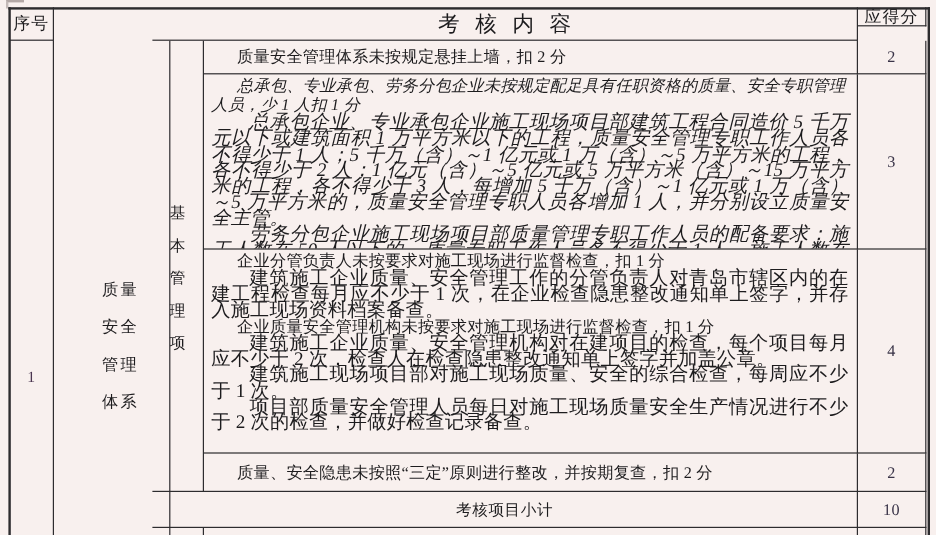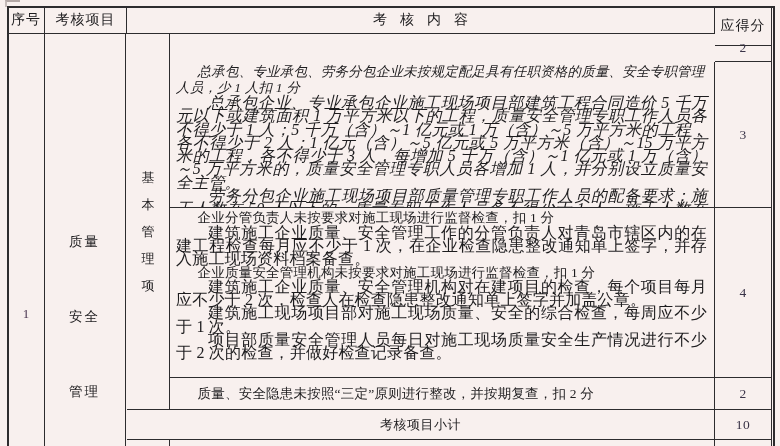--- a/index.html
+++ b/index.html
@@ -25,40 +25,40 @@
     position:absolute;box-sizing:border-box;
     border-right:1px solid #2d2c2e;border-bottom:1px solid #2d2c2e;
     overflow:hidden;
   }
   .no-bottom{border-bottom:none;}
   .center{display:flex;align-items:center;justify-content:center;}
   
   .c-hd-serial {left:8px;  top:6px;  width:37px; height:28px;}
   .c-hd-item   {left:45px; top:6px;  width:82px; height:28px;}
   .c-hd-content{left:127px;top:6px;  width:588px;height:28px;}
-  .c-hd-score  {left:715px;top:6px;  width:57px; height:40px;}
+  .c-hd-score  {left:715px;top:6px;  width:57px; height:16px;}
   .c-serial    {left:8px;  top:34px; width:37px; height:412px;}
-  .c-item      {left:44px; top:34px; width:82px; height:412px;gap:44px;}
+  .c-item      {left:60px; top:34px; width:82px; height:412px;}
   .c-cat       {left:127px;top:34px; width:43px; height:376px;}
   .c-a         {left:170px;top:34px; width:545px;height:28px;}
   .c-a-s       {left:715px;top:34px; width:57px; height:28px;}
   .c-b         {left:170px;top:62px; width:545px;height:146px;font-style:italic;}
   .c-b-s       {left:715px;top:62px; width:57px; height:146px;}
   .c-c         {left:170px;top:208px;width:545px;height:170px;}
   .c-c-s       {left:715px;top:208px;width:57px; height:170px;}
   .c-d         {left:170px;top:378px;width:545px;height:32px;}
   .c-d-s       {left:715px;top:378px;width:57px; height:32px;}
   .c-sub       {left:127px;top:410px;width:588px;height:30px;}
   .c-sub-s     {left:715px;top:410px;width:57px; height:30px;}
   .c-f1        {left:127px;top:440px;width:43px; height:6px;}
   .c-f2        {left:170px;top:440px;width:545px;height:6px;}
   .c-f3        {left:715px;top:440px;width:57px; height:6px;}
   
   .hd-label{font-size:14px;letter-spacing:1px;}
-  .hd-content-label{font-size:14px;letter-spacing:13px;padding-left:13px;white-space:nowrap;}
+  .hd-content-label{font-size:18px;letter-spacing:13px;padding-left:13px;white-space:nowrap;}
   .score{font-size:13.5px;color:#3a3448;letter-spacing:0.5px;}
   .content-cell{padding:2px 7px 0 6px;}
   .h{font-size:13.5px;line-height:16px;margin:0;text-indent:1.6em;letter-spacing:0.2px;}
   .p{font-size:16px;line-height:13.3px;margin:0;text-indent:2em;text-align:justify;letter-spacing:0.2px;}
   .c-c .h{line-height:15.5px;}
   .c-c .p{line-height:13.1px;}
   .single-heading{display:flex;align-items:center;padding:0 7px 0 6px;}
   .single-heading .h{width:100%;}
   .vstack{display:flex;flex-direction:column;align-items:center;}
   .c-item{font-size:13.5px;letter-spacing:2px;}
@@ -73,23 +73,20 @@
 </head>
 <body>
 
 <div class="page">
 
   <div class="corner-mark"></div>
 
   <div class="cell c-hd-serial center">
     <span class="hd-label">序号</span>
   </div>
-  <div class="cell c-hd-item center">
-    <span class="hd-label">考核项目</span>
-  </div>
   <div class="cell c-hd-content center">
     <span class="hd-content-label">考核内容</span>
   </div>
   <div class="cell c-hd-score center">
     <span class="hd-label">应得分</span>
   </div>
 
   <div class="cell c-serial no-bottom">
     <span>1</span>
   </div>
@@ -100,20 +97,23 @@
     <span class="vline">体系</span>
   </div>
   <div class="cell c-cat vstack">
     <span class="vline">基</span>
     <span class="vline">本</span>
     <span class="vline">管</span>
     <span class="vline">理</span>
     <span class="vline">项</span>
   </div>
 
+  <div class="cell c-a single-heading">
+    <p class="h">质量安全管理体系未按规定悬挂上墙，扣 2 分</p>
+  </div>
   <div class="cell c-a-s center">
     <span class="score">2</span>
   </div>
 
   <div class="cell c-b content-cell">
     <p class="h">总承包、专业承包、劳务分包企业未按规定配足具有任职资格的质量、安全专职管理人员，少 1 人扣 1 分</p>
     <p class="p">总承包企业、专业承包企业施工现场项目部建筑工程合同造价 5 千万元以下或建筑面积 1 万平方米以下的工程，质量安全管理专职工作人员各不得少于 1 人；5 千万（含）～1 亿元或 1 万（含）～5 万平方米的工程，各不得少于 2 人；1 亿元（含）～5 亿元或 5 万平方米（含）～15 万平方米的工程，各不得少于 3 人，每增加 5 千万（含）～1 亿元或 1 万（含）～5 万平方米的，质量安全管理专职人员各增加 1 人，并分别设立质量安全主管。</p>
     <p class="p">劳务分包企业施工现场项目部质量管理专职工作人员的配备要求：施工人数在 50 人以下的，质量专职工作人员各不得少于 1 人。施工人数在 50（含）～200 人的，各不得少于 2 人。施工人数在 200 人（含）以上的，各不得少于 3 人，并根据所承担的分部分项工程施工危险实际情况增加，不得少于工程施工人员总人数的 5‰。</p>
   </div>
   <div class="cell c-b-s center">

